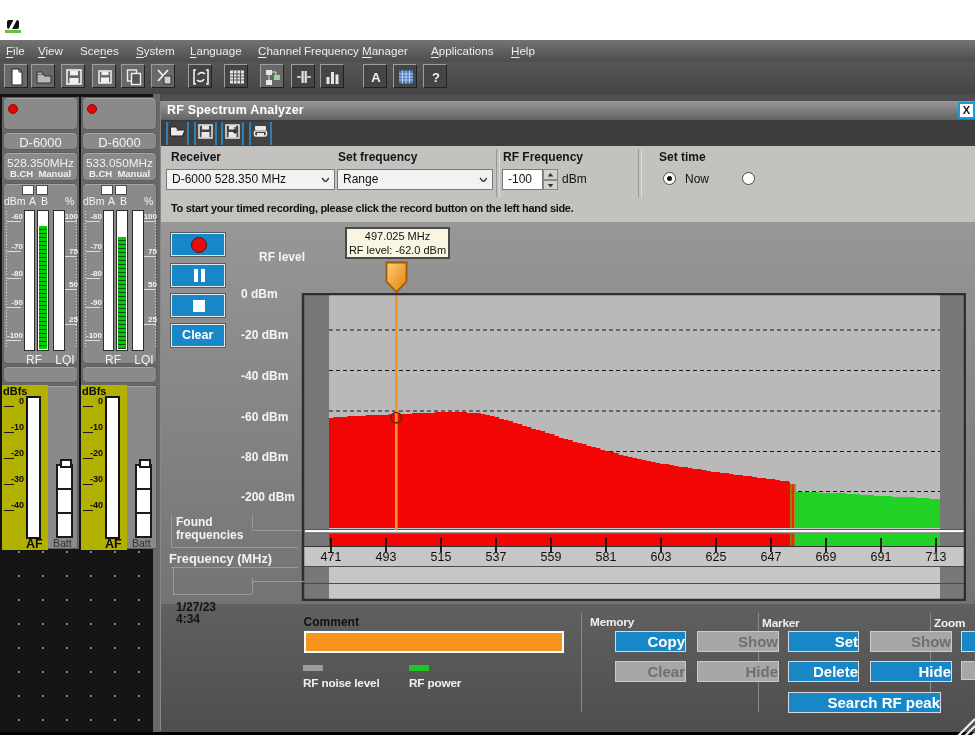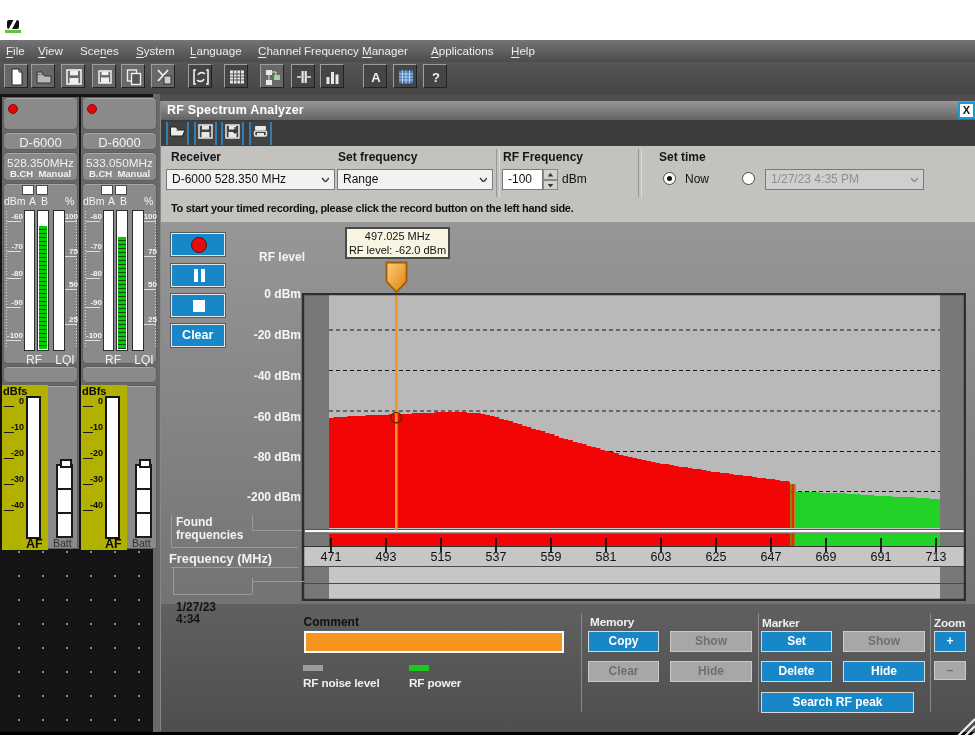--- a/index.html
+++ b/index.html
@@ -52,30 +52,30 @@
 .dd.dis{background:#cfcfcf;color:#8f8f8f;}
 .vsep{position:absolute;top:3px;height:48px;width:2px;border-left:1px solid #989894;border-right:1px solid #dddcd8;}
 .radio{position:absolute;width:13px;height:13px;border-radius:50%;background:#fff;border:1px solid #4a4a4a;box-sizing:border-box;}
 .radio.on:after{content:"";position:absolute;left:3px;top:3px;width:5px;height:5px;border-radius:50%;background:#111;}
 #spin{position:absolute;left:341px;top:23px;width:41px;height:21px;background:#fff;border:1px solid #7a7a7a;box-sizing:border-box;font-size:12px;color:#111;line-height:19px;padding-left:5px;}
 .spinb{position:absolute;left:382px;width:15px;height:10.5px;background:#d4d2cd;border:1px solid #8a8a8a;box-sizing:border-box;}
 #msg{position:absolute;left:10px;top:56px;font-size:11px;letter-spacing:-0.3px;font-weight:bold;color:#111;}
 #chartzone{position:absolute;left:0;top:121px;width:815px;height:382px;background:linear-gradient(#979797,#737373);}
 .bluebtn{position:absolute;background:#1787c8;border:1px solid #e8e8e8;outline:1px solid #5a5a5a;box-sizing:border-box;}
 .wlab{color:#f5f5f5;font-weight:bold;font-size:12px;position:absolute;}
-.ylab{position:absolute;width:60px;text-align:right;color:#f5f5f5;font-weight:bold;font-size:12px;}
+.ylab{position:absolute;width:60px;text-align:left;color:#f5f5f5;font-weight:bold;font-size:12px;}
 #tooltip{position:absolute;left:184px;top:5px;width:101px;height:27px;background:#f8f5e3;border:2px solid #4a4a4a;text-align:center;font-size:11px;color:#111;line-height:13.5px;padding-top:1px;white-space:nowrap;}
 #fleft{position:absolute;left:15px;top:294px;color:#f2f2f2;font-weight:bold;font-size:12px;line-height:12.5px;}
 #freqlab{position:absolute;left:8px;top:329px;color:#f2f2f2;font-weight:bold;font-size:12.8px;}
 #datelab{position:absolute;left:15px;top:500px;color:#141414;font-weight:bold;font-size:12px;line-height:12px;z-index:6;}
 .thinline{position:absolute;background:#9a9a9a;}
 #bottomzone{position:absolute;left:0;top:503px;width:815px;height:127px;background:linear-gradient(#606060,#4e4e4e);}
 .blab{position:absolute;color:#f0f0f0;font-weight:bold;font-size:11.8px;letter-spacing:-0.2px;}
 .dlab{position:absolute;color:#111;font-weight:bold;font-size:12px;}
-.btn{position:absolute;box-sizing:border-box;font-weight:bold;font-size:12px;text-align:center;}
+.btn{position:absolute;box-sizing:border-box;font-weight:bold;font-size:15px;text-align:right;margin-left:27px;}
 .btn.b{background:#1787c8;border:1px solid #d8d8d8;color:#fff;}
 .btn.d{background:#a7a7a7;border:1px solid #cacaca;color:#6f6f6f;}
 </style></head><body>
 <div id="app">
 <div id="titlebar">
       <div id="logo"></div>
       <div id="logogreen"></div>
     </div>
 <div id="menubar">
 <span style="left:6px"><u>F</u>ile</span>
@@ -367,23 +367,20 @@
             <svg width="13" height="9" style="position:absolute;left:0;top:0">
               <path d="M6.5 6.5L3.7 3h5.6z" fill="#333"></path>
             </svg>
           </div>
 <div style="position:absolute;left:401px;top:26px;font-size:12px;color:#111">dBm</div>
 <div class="vsep" style="left:335px"></div>
           <div class="vsep" style="left:477px"></div>
 <div class="radio on" style="left:502px;top:26px"></div>
 <div style="position:absolute;left:524px;top:26px;font-size:12px;color:#111">Now</div>
 <div class="radio" style="left:581px;top:26px"></div>
-<div class="dd dis" style="left:604px;width:159px">1/27/23 4:35 PM<svg class="ar" width="9" height="6">
-              <path d="M1 1l3.5 4L8 1" stroke="#8a8a8a" stroke-width="1.3" fill="none"></path>
-            </svg></div>
 <div id="msg">To start your timed recording, please click the record button on the left hand side.</div>
 </div>
 <div id="chartzone">
 <div class="bluebtn" style="left:9.5px;top:11px;width:54.5px;height:23px">
             <div style="position:absolute;left:19px;top:3px;width:16px;height:16px;border-radius:50%;background:#e80c0c;border:1px solid #5a1111;box-sizing:border-box"></div>
           </div>
 <div class="bluebtn" style="left:9.5px;top:42px;width:54.5px;height:23px">
             <div style="position:absolute;left:22px;top:4px;width:4px;height:13px;background:#fff"></div>
             <div style="position:absolute;left:29px;top:4px;width:4px;height:13px;background:#fff"></div>
           </div>

